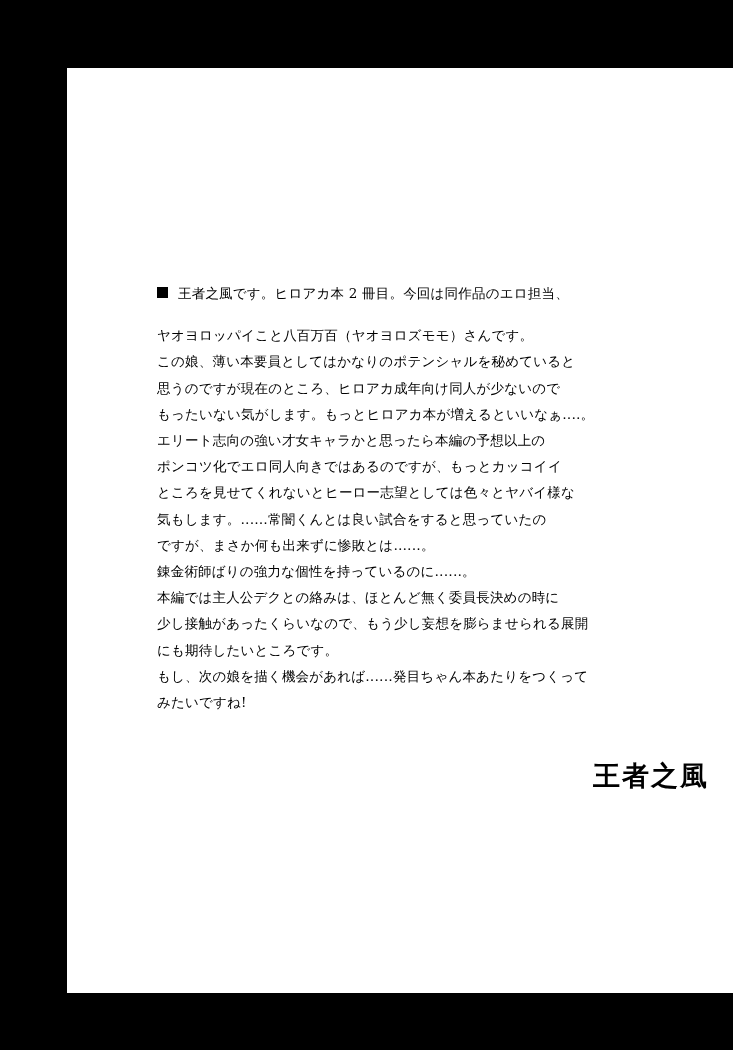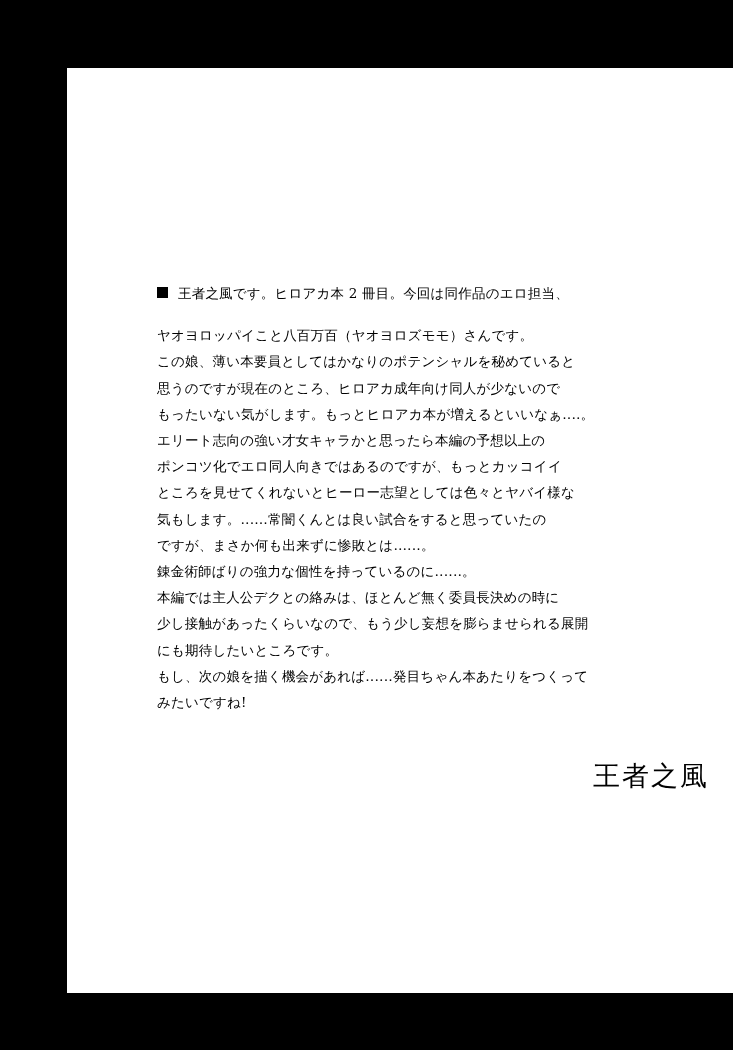--- a/index.html
+++ b/index.html
@@ -56,21 +56,21 @@
     letter-spacing: 0.2px;
   }
   .rest-block {
     margin-top: 16px;
   }
   .signature {
     position: absolute;
     right: 58px;
     top: 690px;
     font-family: "DejaVu Serif", serif;
-    font-weight: normal;
+    font-weight: bold;
     font-size: 27px;
     letter-spacing: 2px;
     color: #000000;
   }
 </style>
 </head>
 <body>
 
 <div class="page">
 

